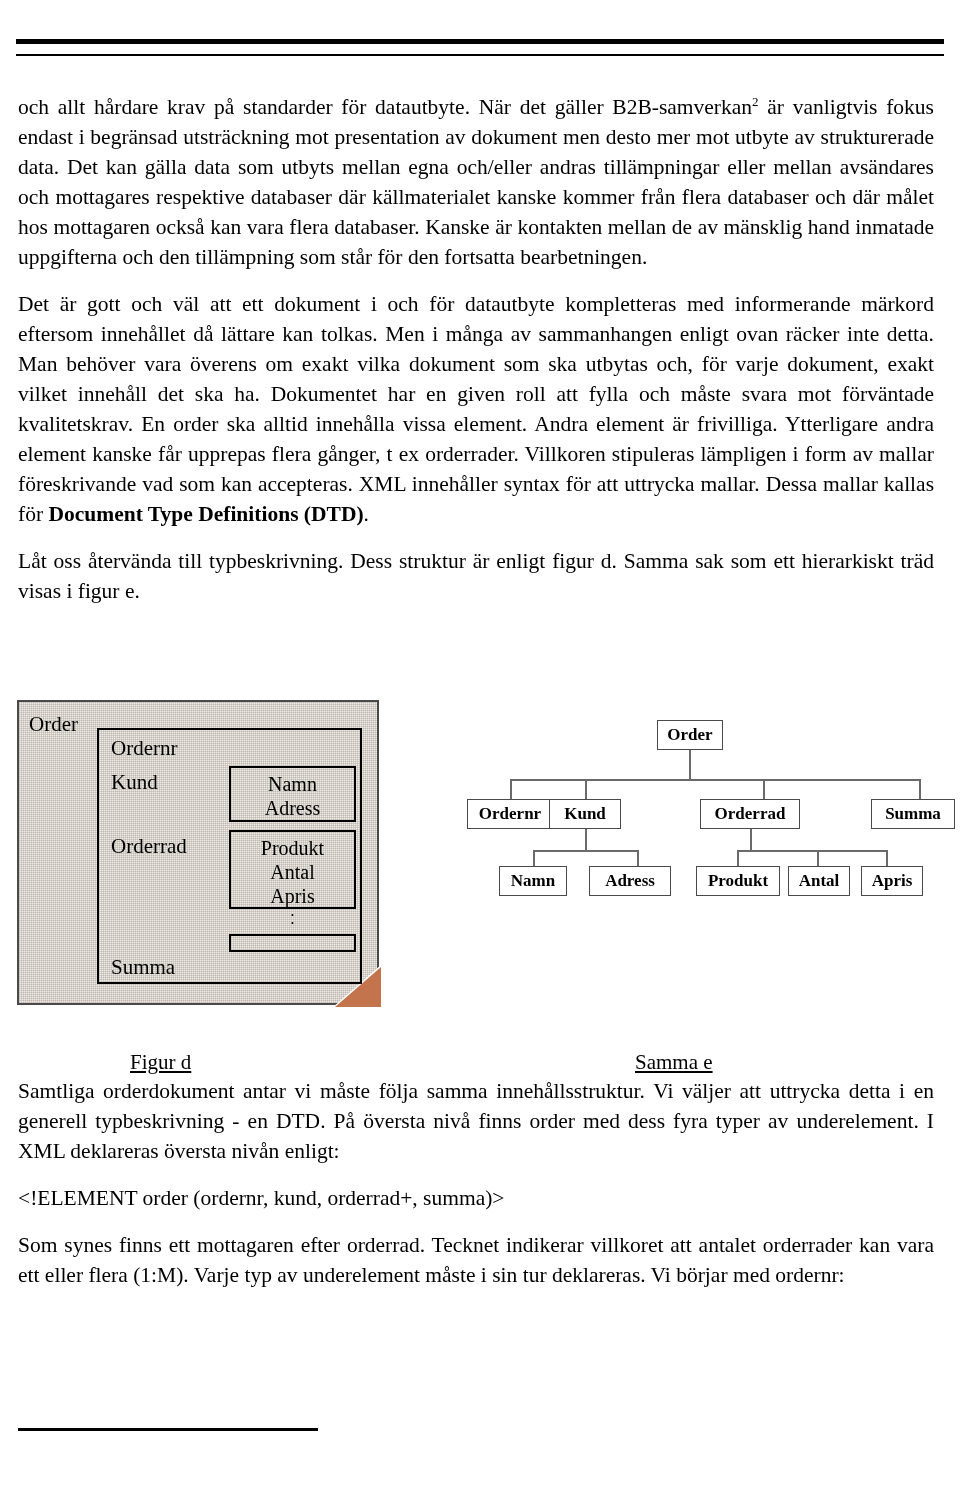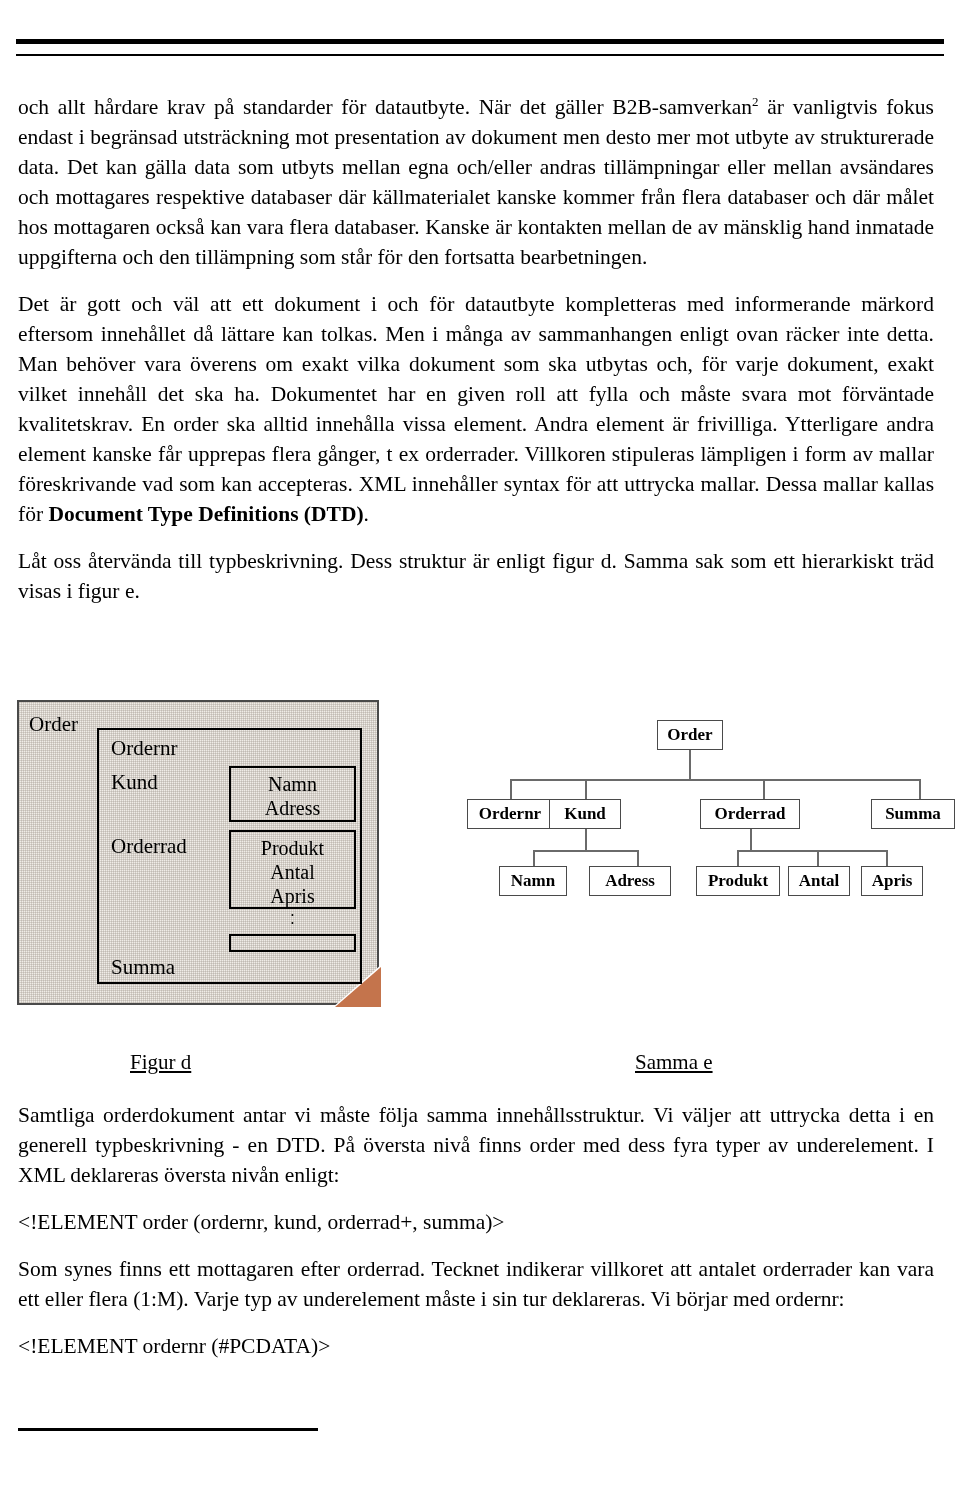--- a/index.html
+++ b/index.html
@@ -229,21 +229,21 @@
     line-height: 1;
     text-decoration: underline;
   }
   .cap-d { left: 130px; top: 352px; }
   .cap-e { left: 635px; top: 352px; }
 
   
   .tail {
     position: absolute;
     left: 18px;
-    top: 1100px;
+    top: 1076px;
     width: 928px;
   }
 
   
   .fn-rule {
     position: absolute;
     left: 18px;
     top: 1428px;
     width: 300px;
     height: 3px;
@@ -347,18 +347,17 @@
     </div>
 
     <div class="caption cap-d">Figur d</div>
     <div class="caption cap-e">Samma e</div>
   </div>
 
   <div class="tail">
     <p class="body">Samtliga orderdokument antar vi måste följa samma innehållsstruktur. Vi väljer att uttrycka detta i en generell typbeskrivning - en DTD. På översta nivå finns order med dess fyra typer av underelement. I XML deklareras översta nivån enligt:</p>
     <p class="code">&lt;!ELEMENT order (ordernr, kund, orderrad+, summa)&gt;</p>
     <p class="body">Som synes finns ett mottagaren efter orderrad. Tecknet indikerar villkoret att antalet orderrader kan vara ett eller flera (1:M). Varje typ av underelement måste i sin tur deklareras. Vi börjar med ordernr:</p>
-    <p class="code">&lt;!ELEMENT ordernr (#PCDATA)&gt;</p>
   </div>
 
   <div class="fn-rule"></div>
 
 </div>
 
 </body></html>

